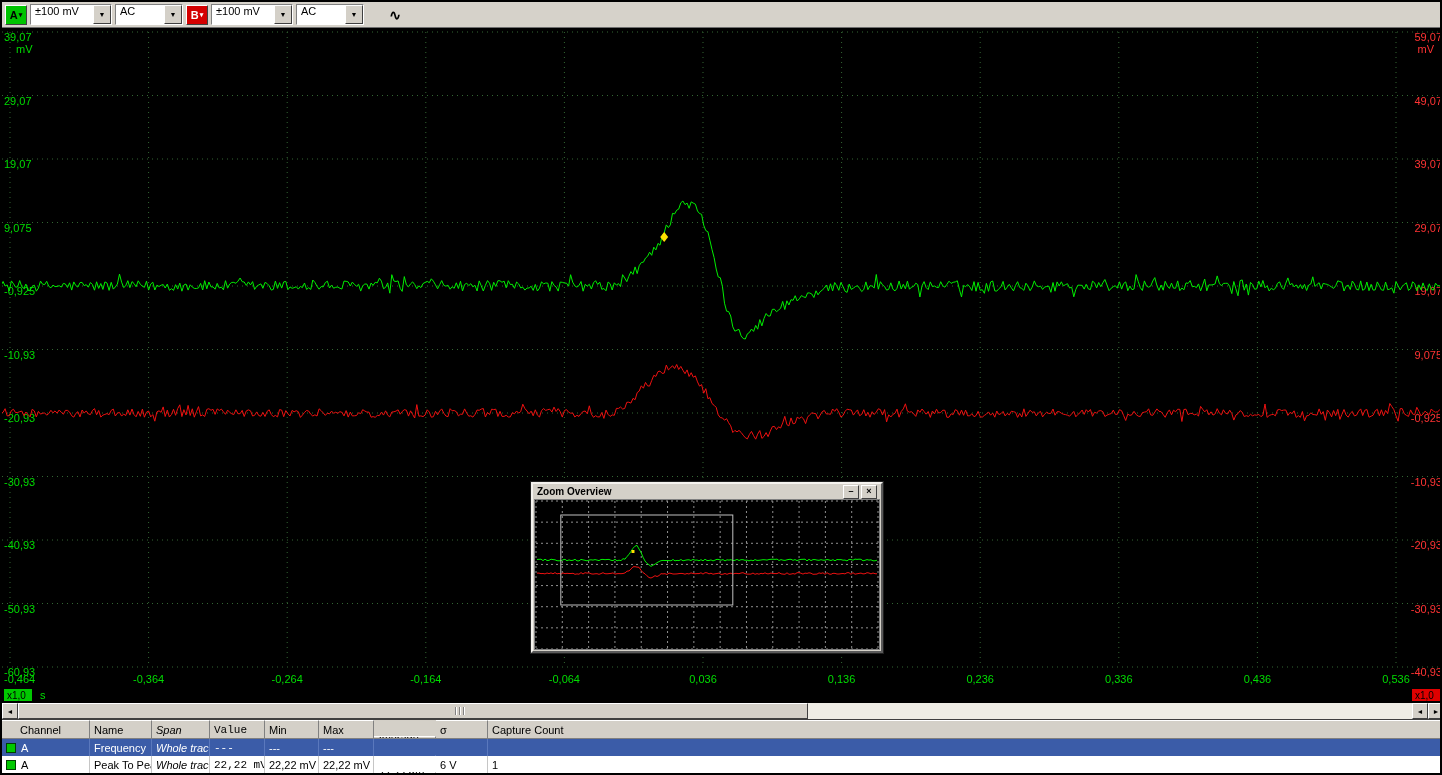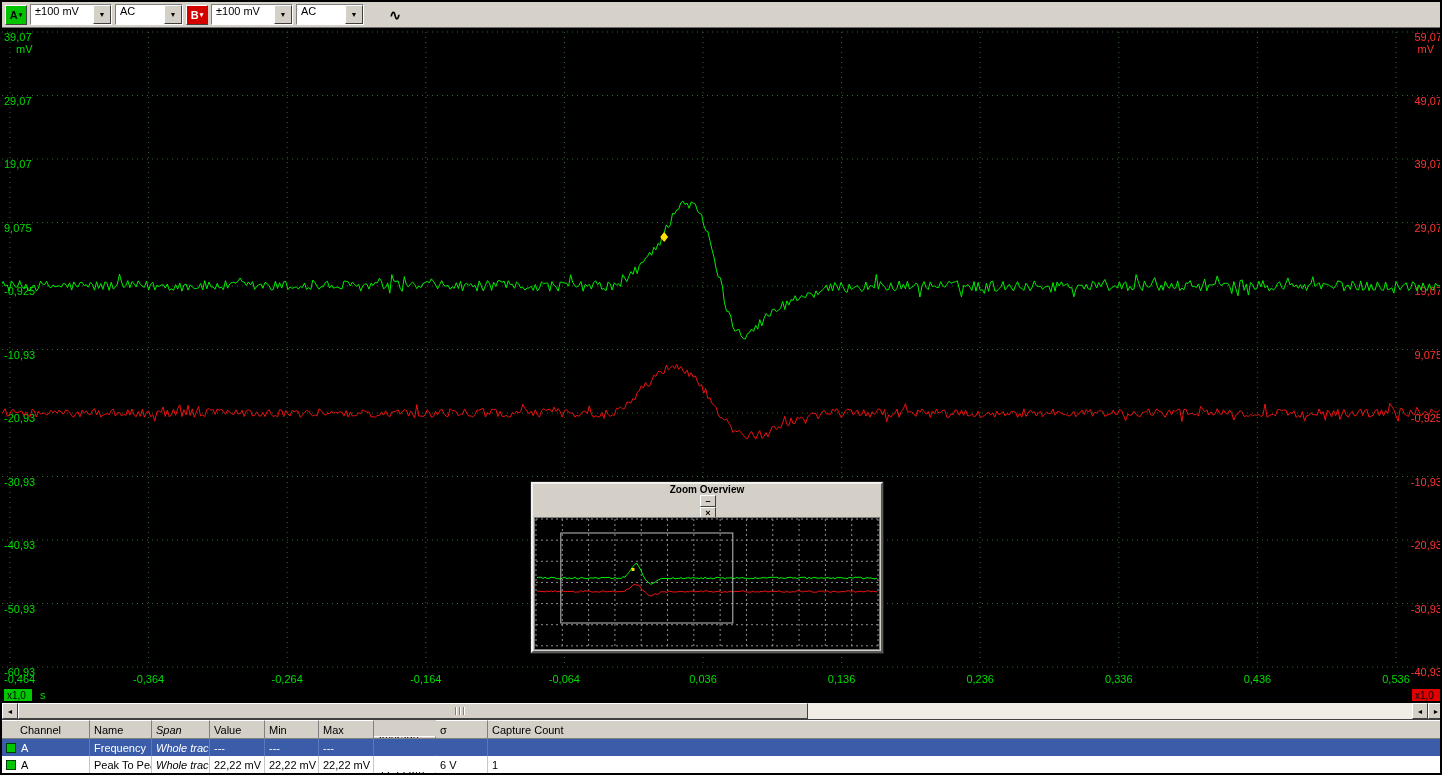--- a/index.html
+++ b/index.html
@@ -21,21 +21,21 @@
   .awg-btn{margin-left:14px;width:26px;height:20px;background:#d6d2ca;display:flex;align-items:center;justify-content:center;
            font-size:14px;font-weight:bold;color:#000;border:1px solid #d6d2ca;}
   
   .chart-area{position:absolute;top:26px;left:0;width:1442px;height:674px;background:#000;}
   .chart-area svg{position:absolute;left:0;top:0;}
   svg text{font-family:"Liberation Sans",sans-serif;}
   
   .zoom-window{position:absolute;left:529px;top:480px;width:352px;height:171px;background:#d4d0c8;
                border:2px solid;border-color:#f4f2ee #5a5a5a #5a5a5a #f4f2ee;box-shadow:0 0 0 1px #202020;z-index:5;
                display:flex;flex-direction:column;box-sizing:border-box;}
-  .zw-title{height:33px;display:flex;align-items:center;padding:0 4px;font-size:10px;font-weight:bold;color:#000;flex-direction:column;}
+  .zw-title{height:15px;display:flex;align-items:center;padding:0 4px;font-size:10px;font-weight:bold;color:#000;}
   .zw-spacer{flex:1;}
   .zw-btn{width:14px;height:12px;background:#d4d0c8;border:1px solid;border-color:#fff #404040 #404040 #fff;
           font-size:9px;line-height:10px;text-align:center;margin-left:2px;color:#000;cursor:default;}
   .zw-body{flex:1;margin:0 1px 1px 1px;background:#000;border:1px solid #808080;position:relative;overflow:hidden;}
   
   .scrollbar-row{position:absolute;top:700px;left:0;width:1442px;height:17px;background:#efede5;border-top:1px solid #000;
                  display:flex;box-sizing:border-box;}
   .sb-btn{width:16px;height:100%;background:#d4d0c8;border:1px solid;border-color:#fff #404040 #404040 #fff;
           display:flex;align-items:center;justify-content:center;font-size:7px;color:#000;box-sizing:border-box;flex:0 0 16px;}
   .sb-track{flex:1;position:relative;}
@@ -51,21 +51,21 @@
       border-top:1px solid #fff;box-sizing:border-box;white-space:nowrap;overflow:hidden;}
   .th.c0{padding-left:18px;text-align:right;}
   .tr{display:flex;height:17px;background:#fff;color:#000;}
   .tr.sel{background:#3b5ca8;color:#fff;}
   .td{display:flex;align-items:center;gap:5px;padding:0 4px;border-right:1px solid #c6c6c6;box-sizing:border-box;
       white-space:nowrap;overflow:hidden;}
   .tr.sel .td{border-right-color:#5a78bd;}
   .c0{width:88px;flex:0 0 88px;}
   .c1{width:62px;flex:0 0 62px;text-align:center;}
   .c2{width:58px;flex:0 0 58px;font-style:italic;}
-  .c3{width:55px;flex:0 0 55px;}
+  .c3{width:55px;flex:0 0 55px;font-family:Liberation Mono, monospace;}
   .c4{width:54px;flex:0 0 54px;}
   .c5{width:55px;flex:0 0 55px;}
   .c6{width:62px;flex:0 0 62px;margin-top:16px;}
   .c7{width:52px;flex:0 0 52px;}
   .c8{flex:1;}
   .swatch{width:8px;height:8px;background:#00c800;border:1px solid #004000;flex:0 0 8px;}
 </style>
 </head>
 <body>
 

